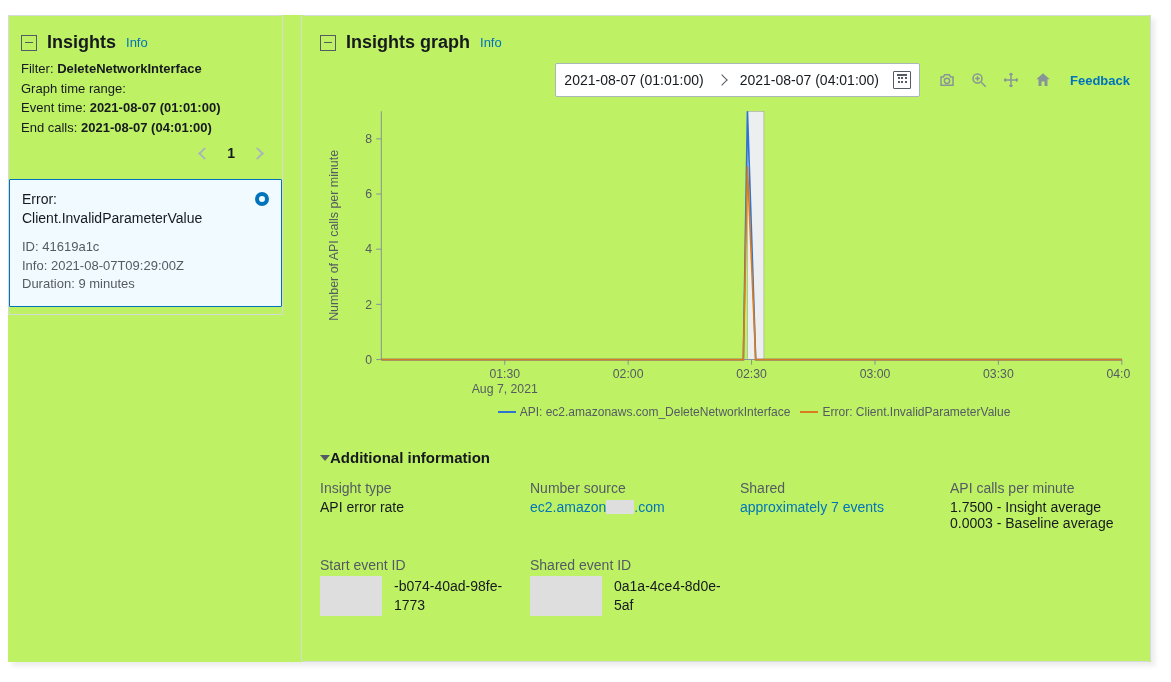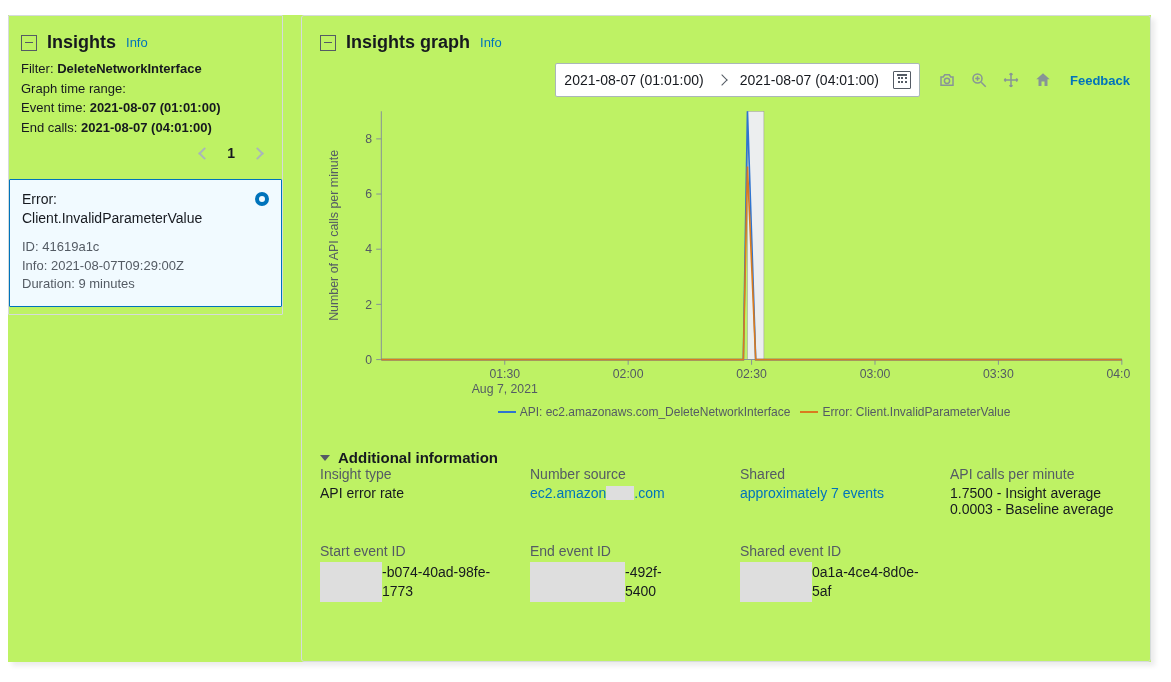--- a/index.html
+++ b/index.html
@@ -143,22 +143,22 @@
   }
   .legend-swatch { width:18px; height:2px; }
   .legend-item { display:flex; align-items:center; gap:4px; margin-right: 4px; }
 
   
   .addl {
     padding: 12px 18px 20px 18px;
     border-top: 0;
   }
   .addl-head {
-    display:flex; align-items:center; gap:8px;
-    font-weight:700; font-size:15px; 
+    display:flex; align-items:center; 
+    font-weight:700; font-size:15px; margin-bottom: 14px;
     cursor: pointer;
   }
   .tri {
     width:0;height:0;
     border-left:5px solid transparent;border-right:5px solid transparent;
     border-top:6px solid #545b64;
   }
   .info-grid {
     display:grid;
     grid-template-columns: 200px 200px 200px 1fr;
@@ -166,21 +166,21 @@
   }
   .info-cell .label { color:#545b64; font-size:14px; margin-bottom:3px; }
   .info-cell .value { font-size:14px; }
   .info-cell .value.link { color:#0073bb; cursor:pointer; }
   .redact {
     background:#dedede; display:inline-block;
     vertical-align: middle;
   }
   .redact.w1 { width:62px;height:40px; }
   .redact.inline { width:28px; height:14px; vertical-align:-2px;}
-  .eid-block { display:flex; align-items:center; gap:0; }
+  .eid-block { display:flex; align-items:center; gap:12px; }
   .eid-text { display:inline-block; line-height:1.35; }
 
 </style>
 </head>
 <body>
 
 <div class="outer">
   <div class="shadow-wrap">
 
     <div class="sidebar">
@@ -350,27 +350,20 @@
           </div>
 
           <div class="info-cell">
             <div class="label">Start event ID</div>
             <div class="eid-block">
               <span class="redact w1"></span>
               <span class="eid-text"><span>-b074-40ad-98fe-</span><br><span>1773</span></span>
             </div>
           </div>
           <div class="info-cell">
-            <div class="label">End event ID</div>
-            <div class="eid-block">
-              <span class="redact w1" style="width:95px"></span>
-              <span class="eid-text"><span>-492f-</span><br><span>5400</span></span>
-            </div>
-          </div>
-          <div class="info-cell">
             <div class="label">Shared event ID</div>
             <div class="eid-block">
               <span class="redact w1" style="width:72px"></span>
               <span class="eid-text"><span>0a1a-4ce4-8d0e-</span><br><span>5af</span></span>
             </div>
           </div>
           <div></div>
         </div>
       </div>
     </div>

